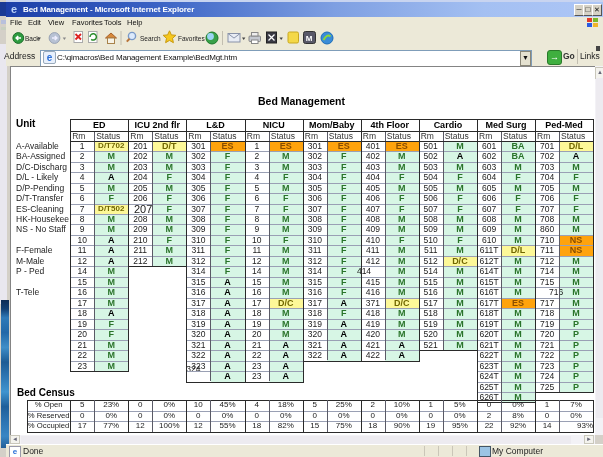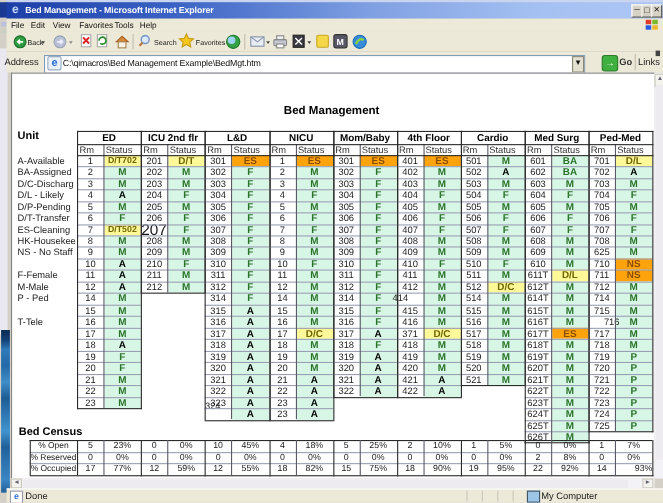--- a/index.html
+++ b/index.html
@@ -235,21 +235,21 @@
 <div style="position:absolute;left:128.3px;top:151.2px;width:24.0px;height:10.5px;font-size:8.5px;line-height:10.5px;text-align:center;color:#1a1a1a">202</div>
 <div style="position:absolute;left:152.3px;top:151.2px;width:34.0px;height:10.5px;font-size:9px;line-height:10.5px;text-align:center;color:#2a742a"><b>M</b></div>
 <div style="position:absolute;left:128.3px;top:161.6px;width:24.0px;height:10.5px;font-size:8.5px;line-height:10.5px;text-align:center;color:#1a1a1a">203</div>
 <div style="position:absolute;left:152.3px;top:161.6px;width:34.0px;height:10.5px;font-size:9px;line-height:10.5px;text-align:center;color:#2a742a"><b>M</b></div>
 <div style="position:absolute;left:128.3px;top:172.1px;width:24.0px;height:10.5px;font-size:8.5px;line-height:10.5px;text-align:center;color:#1a1a1a">204</div>
 <div style="position:absolute;left:152.3px;top:172.1px;width:34.0px;height:10.5px;font-size:9px;line-height:10.5px;text-align:center;color:#2a742a"><b>F</b></div>
 <div style="position:absolute;left:128.3px;top:182.6px;width:24.0px;height:10.5px;font-size:8.5px;line-height:10.5px;text-align:center;color:#1a1a1a">205</div>
 <div style="position:absolute;left:152.3px;top:182.6px;width:34.0px;height:10.5px;font-size:9px;line-height:10.5px;text-align:center;color:#2a742a"><b>M</b></div>
 <div style="position:absolute;left:128.3px;top:193.0px;width:24.0px;height:10.5px;font-size:8.5px;line-height:10.5px;text-align:center;color:#1a1a1a">206</div>
 <div style="position:absolute;left:152.3px;top:193.0px;width:34.0px;height:10.5px;font-size:9px;line-height:10.5px;text-align:center;color:#2a742a"><b>F</b></div>
-<div style="position:absolute;left:128.3px;top:203.5px;width:24.0px;height:10.5px;font-size:14px;line-height:10.5px;text-align:left;color:#1a1a1a">207</div>
+<div style="position:absolute;left:128.3px;top:203.5px;width:24.0px;height:10.5px;font-size:11px;line-height:10.5px;text-align:right;color:#1a1a1a">207</div>
 <div style="position:absolute;left:152.3px;top:203.5px;width:34.0px;height:10.5px;font-size:9px;line-height:10.5px;text-align:center;color:#2a742a"><b>F</b></div>
 <div style="position:absolute;left:128.3px;top:214.0px;width:24.0px;height:10.5px;font-size:8.5px;line-height:10.5px;text-align:center;color:#1a1a1a">208</div>
 <div style="position:absolute;left:152.3px;top:214.0px;width:34.0px;height:10.5px;font-size:9px;line-height:10.5px;text-align:center;color:#2a742a"><b>M</b></div>
 <div style="position:absolute;left:128.3px;top:224.4px;width:24.0px;height:10.5px;font-size:8.5px;line-height:10.5px;text-align:center;color:#1a1a1a">209</div>
 <div style="position:absolute;left:152.3px;top:224.4px;width:34.0px;height:10.5px;font-size:9px;line-height:10.5px;text-align:center;color:#2a742a"><b>M</b></div>
 <div style="position:absolute;left:128.3px;top:234.9px;width:24.0px;height:10.5px;font-size:8.5px;line-height:10.5px;text-align:center;color:#1a1a1a">210</div>
 <div style="position:absolute;left:152.3px;top:234.9px;width:34.0px;height:10.5px;font-size:9px;line-height:10.5px;text-align:center;color:#2a742a"><b>F</b></div>
 <div style="position:absolute;left:128.3px;top:245.4px;width:24.0px;height:10.5px;font-size:8.5px;line-height:10.5px;text-align:center;color:#1a1a1a">211</div>
 <div style="position:absolute;left:152.3px;top:245.4px;width:34.0px;height:10.5px;font-size:9px;line-height:10.5px;text-align:center;color:#2a742a"><b>M</b></div>
 <div style="position:absolute;left:128.3px;top:255.8px;width:24.0px;height:10.5px;font-size:8.5px;line-height:10.5px;text-align:center;color:#1a1a1a">212</div>
@@ -894,21 +894,21 @@
 <div style="position:absolute;left:535.1px;top:172.1px;width:24.0px;height:10.5px;font-size:8.5px;line-height:10.5px;text-align:center;color:#1a1a1a">704</div>
 <div style="position:absolute;left:559.1px;top:172.1px;width:34.0px;height:10.5px;font-size:9px;line-height:10.5px;text-align:center;color:#2a742a"><b>F</b></div>
 <div style="position:absolute;left:535.1px;top:182.6px;width:24.0px;height:10.5px;font-size:8.5px;line-height:10.5px;text-align:center;color:#1a1a1a">705</div>
 <div style="position:absolute;left:559.1px;top:182.6px;width:34.0px;height:10.5px;font-size:9px;line-height:10.5px;text-align:center;color:#2a742a"><b>M</b></div>
 <div style="position:absolute;left:535.1px;top:193.0px;width:24.0px;height:10.5px;font-size:8.5px;line-height:10.5px;text-align:center;color:#1a1a1a">706</div>
 <div style="position:absolute;left:559.1px;top:193.0px;width:34.0px;height:10.5px;font-size:9px;line-height:10.5px;text-align:center;color:#2a742a"><b>F</b></div>
 <div style="position:absolute;left:535.1px;top:203.5px;width:24.0px;height:10.5px;font-size:8.5px;line-height:10.5px;text-align:center;color:#1a1a1a">707</div>
 <div style="position:absolute;left:559.1px;top:203.5px;width:34.0px;height:10.5px;font-size:9px;line-height:10.5px;text-align:center;color:#2a742a"><b>F</b></div>
 <div style="position:absolute;left:535.1px;top:214.0px;width:24.0px;height:10.5px;font-size:8.5px;line-height:10.5px;text-align:center;color:#1a1a1a">708</div>
 <div style="position:absolute;left:559.1px;top:214.0px;width:34.0px;height:10.5px;font-size:9px;line-height:10.5px;text-align:center;color:#2a742a"><b>M</b></div>
-<div style="position:absolute;left:535.1px;top:224.4px;width:24.0px;height:10.5px;font-size:8.5px;line-height:10.5px;text-align:center;color:#1a1a1a">625</div>
+<div style="position:absolute;left:535.1px;top:224.4px;width:24.0px;height:10.5px;font-size:8.5px;line-height:10.5px;text-align:center;color:#1a1a1a">860</div>
 <div style="position:absolute;left:559.1px;top:224.4px;width:34.0px;height:10.5px;font-size:9px;line-height:10.5px;text-align:center;color:#2a742a"><b>M</b></div>
 <div style="position:absolute;left:535.1px;top:234.9px;width:24.0px;height:10.5px;font-size:8.5px;line-height:10.5px;text-align:center;color:#1a1a1a">710</div>
 <div style="position:absolute;left:559.1px;top:234.9px;width:34.0px;height:10.5px;font-size:9px;line-height:10.5px;text-align:center;color:#8a4e00"><b>NS</b></div>
 <div style="position:absolute;left:535.1px;top:245.4px;width:24.0px;height:10.5px;font-size:8.5px;line-height:10.5px;text-align:center;color:#1a1a1a">711</div>
 <div style="position:absolute;left:559.1px;top:245.4px;width:34.0px;height:10.5px;font-size:9px;line-height:10.5px;text-align:center;color:#8a4e00"><b>NS</b></div>
 <div style="position:absolute;left:535.1px;top:255.8px;width:24.0px;height:10.5px;font-size:8.5px;line-height:10.5px;text-align:center;color:#1a1a1a">712</div>
 <div style="position:absolute;left:559.1px;top:255.8px;width:34.0px;height:10.5px;font-size:9px;line-height:10.5px;text-align:center;color:#2a742a"><b>M</b></div>
 <div style="position:absolute;left:535.1px;top:266.3px;width:24.0px;height:10.5px;font-size:8.5px;line-height:10.5px;text-align:center;color:#1a1a1a">714</div>
 <div style="position:absolute;left:559.1px;top:266.3px;width:34.0px;height:10.5px;font-size:9px;line-height:10.5px;text-align:center;color:#2a742a"><b>M</b></div>
 <div style="position:absolute;left:535.1px;top:276.8px;width:24.0px;height:10.5px;font-size:8.5px;line-height:10.5px;text-align:center;color:#1a1a1a">715</div>
@@ -1000,21 +1000,21 @@
 <div style="position:absolute;left:418.7px;top:410.6px;width:24.0px;height:10.8px;font-size:8px;line-height:10.8px;text-align:center;color:#1a1a1a">0</div>
 <div style="position:absolute;left:442.7px;top:410.6px;width:34.4px;height:10.8px;font-size:8px;line-height:10.8px;text-align:center;color:#1a1a1a">0%</div>
 <div style="position:absolute;left:477.1px;top:410.6px;width:24.0px;height:10.8px;font-size:8px;line-height:10.8px;text-align:center;color:#1a1a1a">2</div>
 <div style="position:absolute;left:501.1px;top:410.6px;width:34.0px;height:10.8px;font-size:8px;line-height:10.8px;text-align:center;color:#1a1a1a">8%</div>
 <div style="position:absolute;left:535.1px;top:410.6px;width:24.0px;height:10.8px;font-size:8px;line-height:10.8px;text-align:center;color:#1a1a1a">0</div>
 <div style="position:absolute;left:559.1px;top:410.6px;width:34.0px;height:10.8px;font-size:8px;line-height:10.8px;text-align:center;color:#1a1a1a">0%</div>
 <div style="position:absolute;left:27.0px;top:421.4px;width:43.2px;height:10.9px;font-size:7.7px;line-height:10.9px;text-align:center;color:#1a1a1a;white-space:nowrap">% Occupied</div>
 <div style="position:absolute;left:70.2px;top:421.4px;width:24.0px;height:10.9px;font-size:8px;line-height:10.9px;text-align:center;color:#1a1a1a">17</div>
 <div style="position:absolute;left:94.2px;top:421.4px;width:34.1px;height:10.9px;font-size:8px;line-height:10.9px;text-align:center;color:#1a1a1a">77%</div>
 <div style="position:absolute;left:128.3px;top:421.4px;width:24.0px;height:10.9px;font-size:8px;line-height:10.9px;text-align:center;color:#1a1a1a">12</div>
-<div style="position:absolute;left:152.3px;top:421.4px;width:34.0px;height:10.9px;font-size:8px;line-height:10.9px;text-align:center;color:#1a1a1a">59%</div>
+<div style="position:absolute;left:152.3px;top:421.4px;width:34.0px;height:10.9px;font-size:8px;line-height:10.9px;text-align:center;color:#1a1a1a">100%</div>
 <div style="position:absolute;left:186.3px;top:421.4px;width:24.0px;height:10.9px;font-size:8px;line-height:10.9px;text-align:center;color:#1a1a1a">12</div>
 <div style="position:absolute;left:210.3px;top:421.4px;width:34.5px;height:10.9px;font-size:8px;line-height:10.9px;text-align:center;color:#1a1a1a">55%</div>
 <div style="position:absolute;left:244.8px;top:421.4px;width:24.0px;height:10.9px;font-size:8px;line-height:10.9px;text-align:center;color:#1a1a1a">18</div>
 <div style="position:absolute;left:268.8px;top:421.4px;width:34.0px;height:10.9px;font-size:8px;line-height:10.9px;text-align:center;color:#1a1a1a">82%</div>
 <div style="position:absolute;left:302.8px;top:421.4px;width:24.0px;height:10.9px;font-size:8px;line-height:10.9px;text-align:center;color:#1a1a1a">15</div>
 <div style="position:absolute;left:326.8px;top:421.4px;width:34.0px;height:10.9px;font-size:8px;line-height:10.9px;text-align:center;color:#1a1a1a">75%</div>
 <div style="position:absolute;left:360.8px;top:421.4px;width:24.0px;height:10.9px;font-size:8px;line-height:10.9px;text-align:center;color:#1a1a1a">18</div>
 <div style="position:absolute;left:384.8px;top:421.4px;width:33.9px;height:10.9px;font-size:8px;line-height:10.9px;text-align:center;color:#1a1a1a">90%</div>
 <div style="position:absolute;left:418.7px;top:421.4px;width:24.0px;height:10.9px;font-size:8px;line-height:10.9px;text-align:center;color:#1a1a1a">19</div>
 <div style="position:absolute;left:442.7px;top:421.4px;width:34.4px;height:10.9px;font-size:8px;line-height:10.9px;text-align:center;color:#1a1a1a">95%</div>

